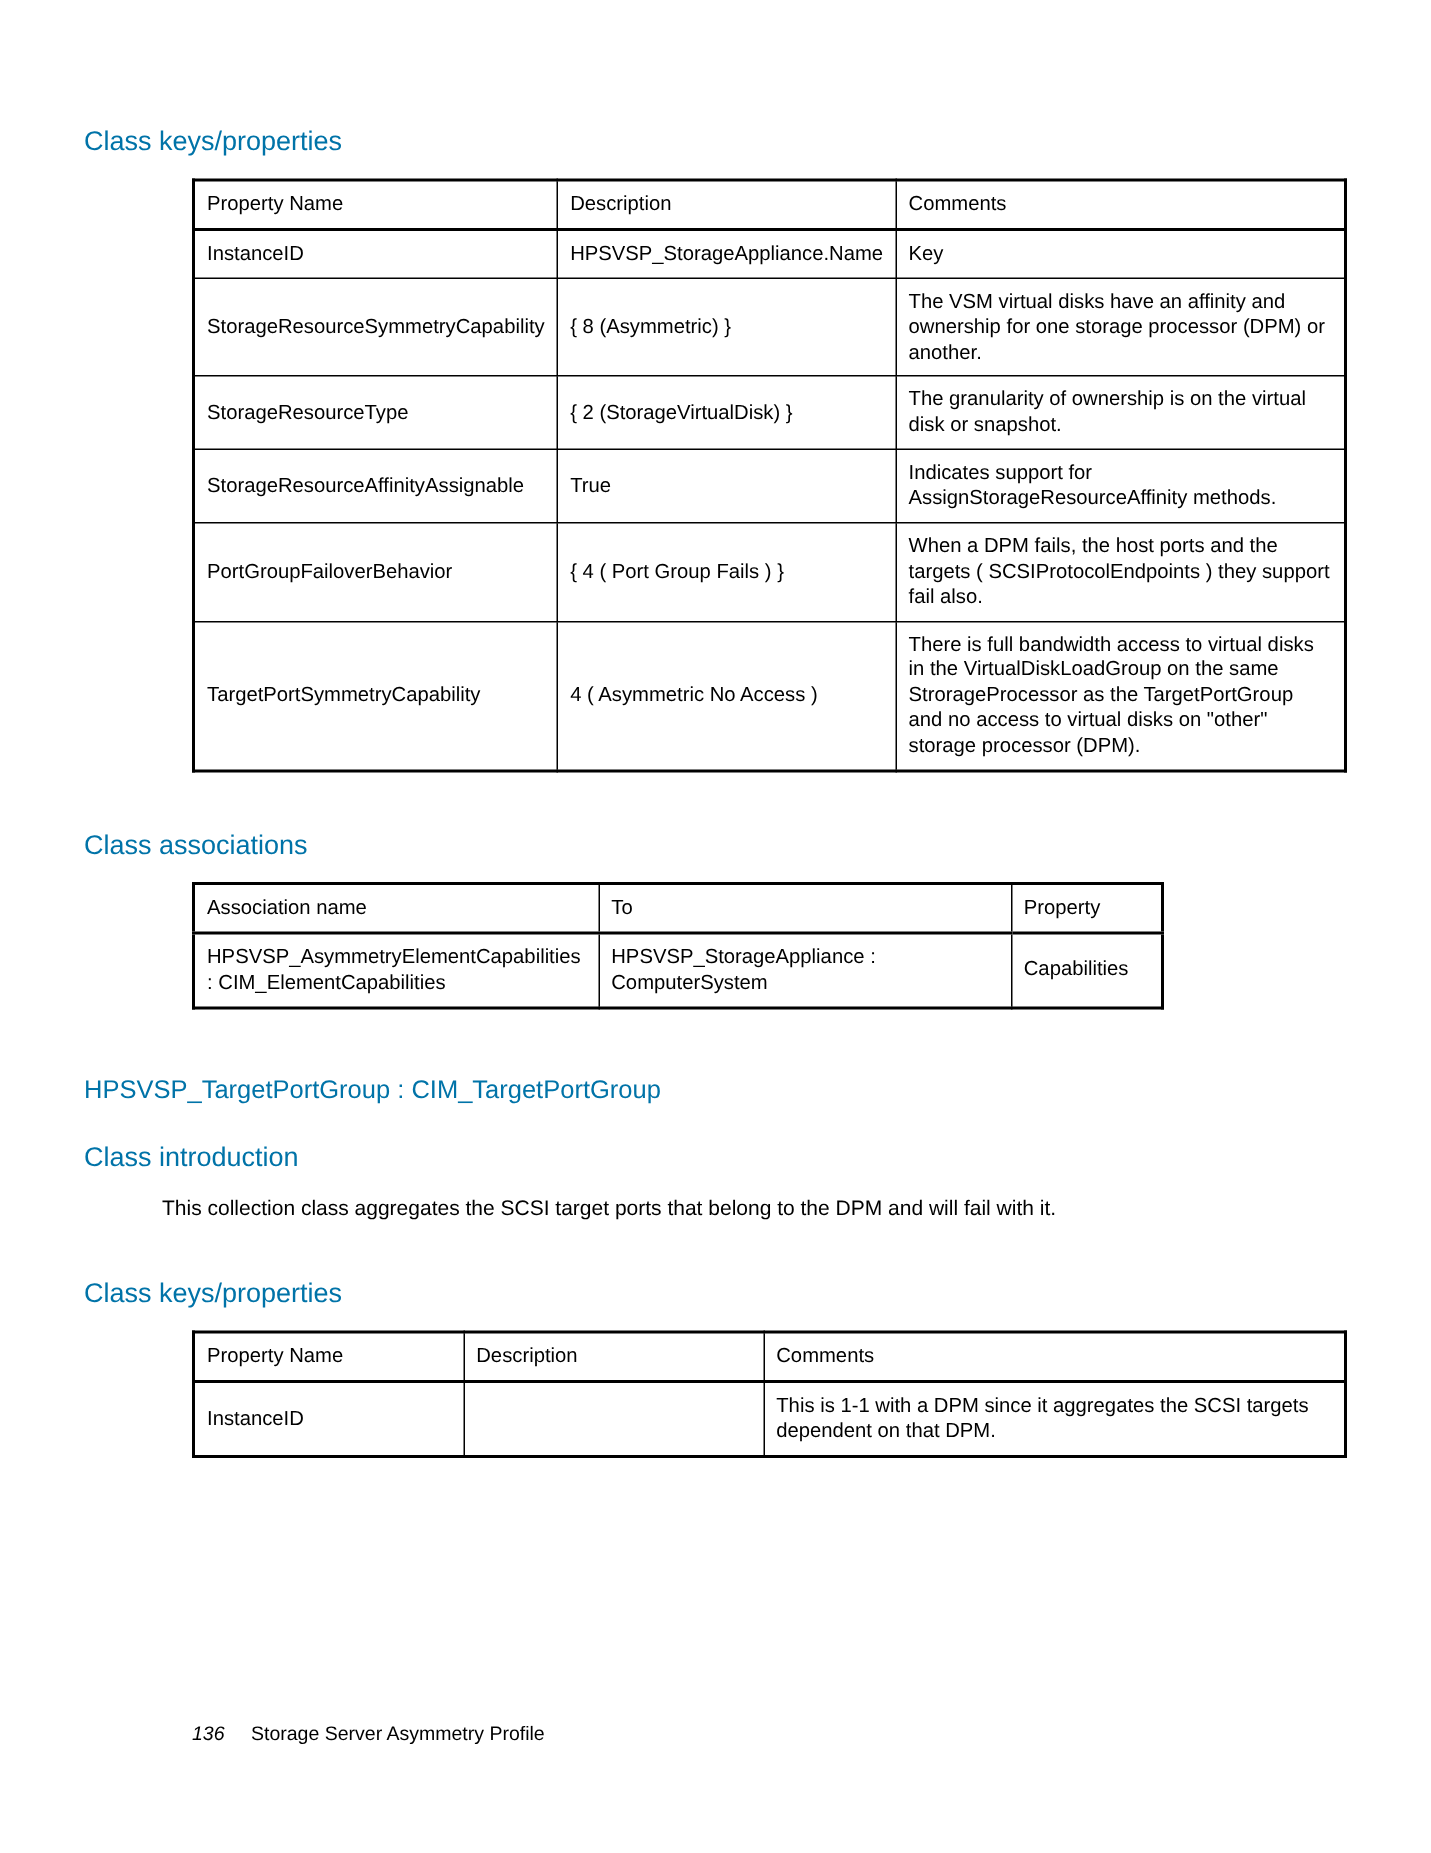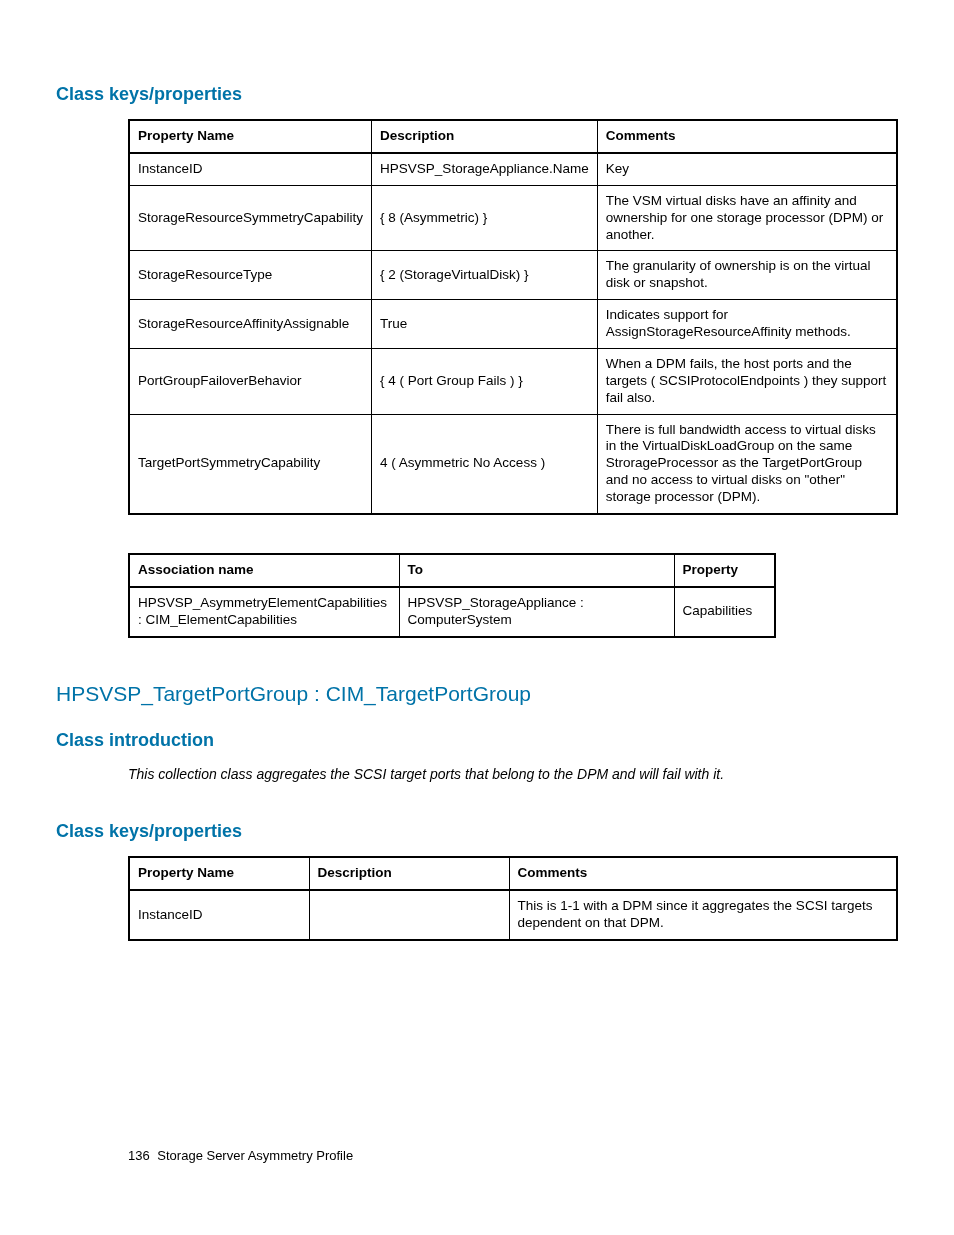--- a/index.html
+++ b/index.html
@@ -11,67 +11,66 @@
     font-size: 14px;
     color: #000;
     position: relative;
   }
   .page {
     padding: 84px 56px 0 56px;
   }
   .h-blue-sm {
     color: #0073a8;
     font-size: 18px;
-    font-weight: 700;
+    font-weight: 400;
     margin-bottom: 14px;
     margin-top: 0;
   }
   .h-blue-lg {
     color: #0073a8;
-    font-size: 21px;
+    font-size: 17px;
     font-weight: 400;
     margin-top: 44px;
     margin-bottom: 24px;
   }
   .section-gap { margin-top: 38px; }
   table.doc {
     border-collapse: collapse;
     margin-left: 72px;
     margin-right: 0;
     border: 2px solid #000;
     font-size: 13.5px;
   }
   table.doc th, table.doc td {
     border: 1px solid #000;
     padding: 7px 8px;
     text-align: left;
     vertical-align: middle;
     line-height: 1.25;
   }
   table.doc th {
-    font-weight: bold;
+    font-weight: normal;
   }
   table.doc tr:first-child th {
     border-bottom: 2px solid #000;
   }
   .italic { }
   .intro-text {
-    margin-left: 72px;
+    margin-left: 52px;
     font-size: 14px;
     line-height: 1.35;
     margin-bottom: 0;
-    font-style: italic;
   }
   .footer {
     position: absolute;
     bottom: 72px;
     left: 128px;
     font-size: 13px;
   }
-  .footer .pn { margin-right: 4px; }
+  .footer .pn { margin-right: 14px; font-style: italic; }
 </style>
 </head>
 <body>
 
 <div class="page">
 
   <div>
     <h3 class="h-blue-sm">Class keys/properties</h3>
     <table class="doc" style="width:770px;">
       <colgroup>
@@ -113,20 +112,21 @@
       <tr>
         <td>TargetPortSymmetryCapability</td>
         <td>4 ( Asymmetric No Access )</td>
         <td>There is full bandwidth access to virtual disks in the VirtualDiskLoadGroup on the same StrorageProcessor as the TargetPortGroup and no access to virtual disks on "other" storage processor (DPM).</td>
       </tr>
     </tbody>
       </table>
   </div>
 
   <div class="section-gap">
+    <h3 class="h-blue-sm">Class associations</h3>
     <table class="doc" style="width:648px;">
       <colgroup>
           <col style="width:270px">
           <col style="width:275px">
           <col>
         </colgroup>
       <tbody>
           <tr>
         <th>Association name</th>
         <th>To</th>

